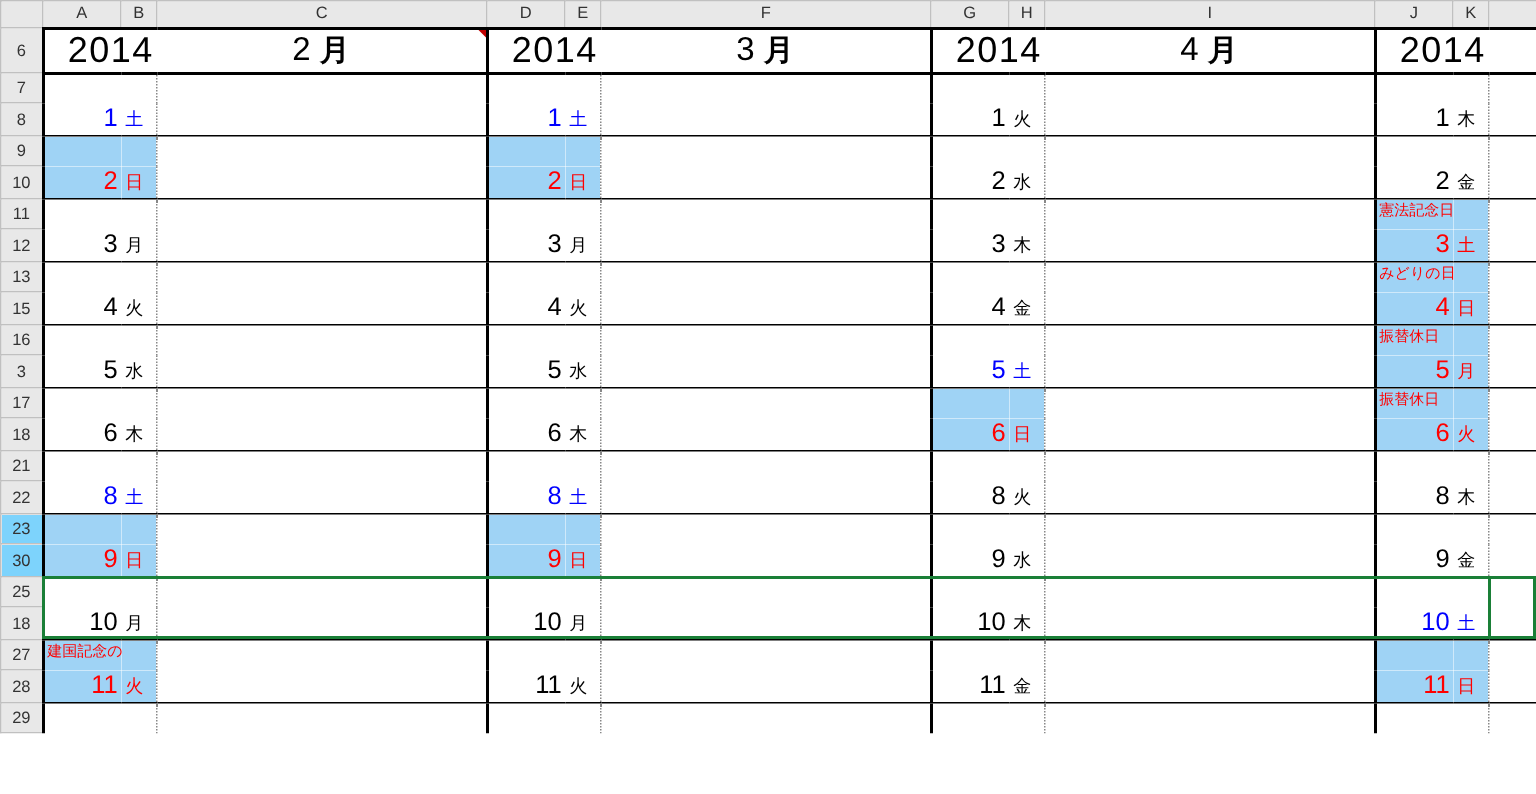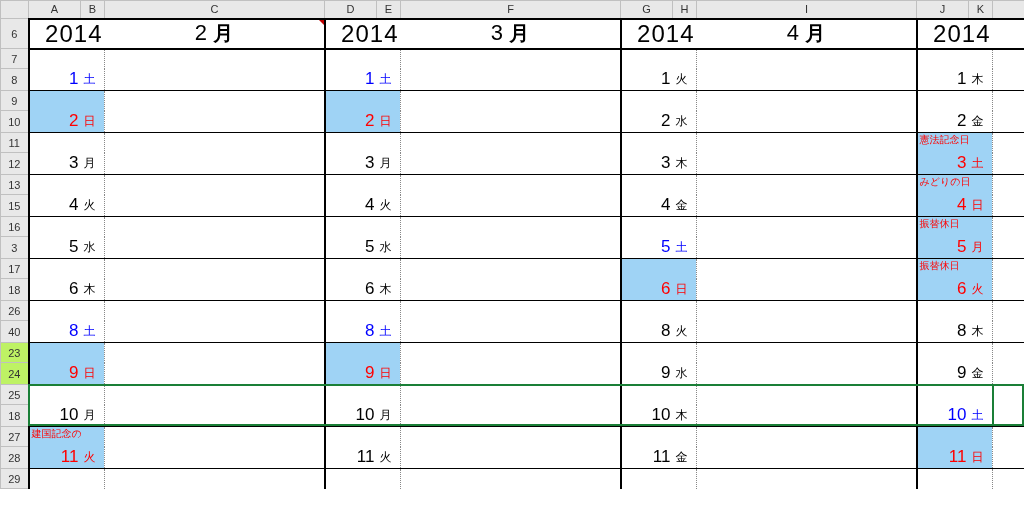--- a/index.html
+++ b/index.html
@@ -1,21 +1,21 @@
 <!DOCTYPE html>
 <html><head>
 <meta charset="utf-8">
 <style>
   html,body{margin:0;padding:0;font-family:"MS PGothic","Meiryo",sans-serif;font-size:12px;background:#fff;color:#000;}
   .sheet{position:relative;width:1024px;}
   table{border-collapse:collapse;table-layout:fixed;width:1024px;}
   td{padding:0;height:20px;vertical-align:middle;position:relative;box-sizing:border-box;}
   .col-hdr{background:#e8e8e8;border:1px solid #c0c0c0;text-align:center;color:#333;font-size:11px;height:18px;}
   .row-hdr{background:#e8e8e8;border:1px solid #c0c0c0;text-align:center;color:#333;font-size:11px;width:28px;}
-  .row-hdr.sel{background:#bef264;}
+  .row-hdr.sel{background:#7dd3fc;}
   
   .bt2{border-top:2px solid #000;}
   .bb2{border-bottom:2px solid #000;}
   .bl2{border-left:2px solid #000;}
   .br2{border-right:2px solid #000;}
   .bb1{border-bottom:1px solid #000;}
   .br1d{border-right:1px dotted #888;}
   
   .yr{font-family:Liberation Sans, sans-serif;font-size:24px;text-align:right;padding-right:2px;letter-spacing:1px;}
   .month{font-family:Impact,"Arial Black",sans-serif;font-size:22px;text-align:center;}
@@ -265,36 +265,36 @@
           <td class="wd black bb1 br1d">木</td>
           <td class="bb1 br2"></td>
           <td class="daynum red holbg bb1 ">6</td>
           <td class="wd red holbg bb1 br1d">日</td>
           <td class="bb1 br2"></td>
           <td class="daynum red holbg bb1 ">6</td>
           <td class="wd red holbg bb1 br1d">火</td>
           <td class="bb1 br2"></td>
         </tr>
         <tr style="height:10px">
-          <td class="row-hdr ">26</td>
-          <td class="bl2  notecell"></td>
-          <td class="br1d"></td>
-          <td class="br2"></td>
-          <td class=" notecell"></td>
-          <td class="br1d"></td>
-          <td class="br2"></td>
-          <td class=" notecell"></td>
-          <td class="br1d"></td>
-          <td class="br2"></td>
-          <td class=" notecell"></td>
-          <td class="br1d"></td>
-          <td class="br2"></td>
-        </tr>
-        <tr style="height:22px">
-          <td class="row-hdr ">40</td>
+          <td class="row-hdr ">21</td>
+          <td class="bl2  notecell"></td>
+          <td class="br1d"></td>
+          <td class="br2"></td>
+          <td class=" notecell"></td>
+          <td class="br1d"></td>
+          <td class="br2"></td>
+          <td class=" notecell"></td>
+          <td class="br1d"></td>
+          <td class="br2"></td>
+          <td class=" notecell"></td>
+          <td class="br1d"></td>
+          <td class="br2"></td>
+        </tr>
+        <tr style="height:22px">
+          <td class="row-hdr ">22</td>
           <td class="daynum blue bl2 bb1 ">8</td>
           <td class="wd blue bb1 br1d">土</td>
           <td class="bb1 br2"></td>
           <td class="daynum blue bb1 ">8</td>
           <td class="wd blue bb1 br1d">土</td>
           <td class="bb1 br2"></td>
           <td class="daynum black bb1 ">8</td>
           <td class="wd black bb1 br1d">火</td>
           <td class="bb1 br2"></td>
           <td class="daynum black bb1 ">8</td>
@@ -310,21 +310,21 @@
           <td class="holbg br1d"></td>
           <td class="br2"></td>
           <td class=" notecell"></td>
           <td class="br1d"></td>
           <td class="br2"></td>
           <td class=" notecell"></td>
           <td class="br1d"></td>
           <td class="br2"></td>
         </tr>
         <tr style="height:22px">
-          <td class="row-hdr sel">24</td>
+          <td class="row-hdr sel">30</td>
           <td class="daynum red holbg bl2 bb1 ">9</td>
           <td class="wd red holbg bb1 br1d">日</td>
           <td class="bb1 br2"></td>
           <td class="daynum red holbg bb1 ">9</td>
           <td class="wd red holbg bb1 br1d">日</td>
           <td class="bb1 br2"></td>
           <td class="daynum black bb1 ">9</td>
           <td class="wd black bb1 br1d">水</td>
           <td class="bb1 br2"></td>
           <td class="daynum black bb1 ">9</td>

